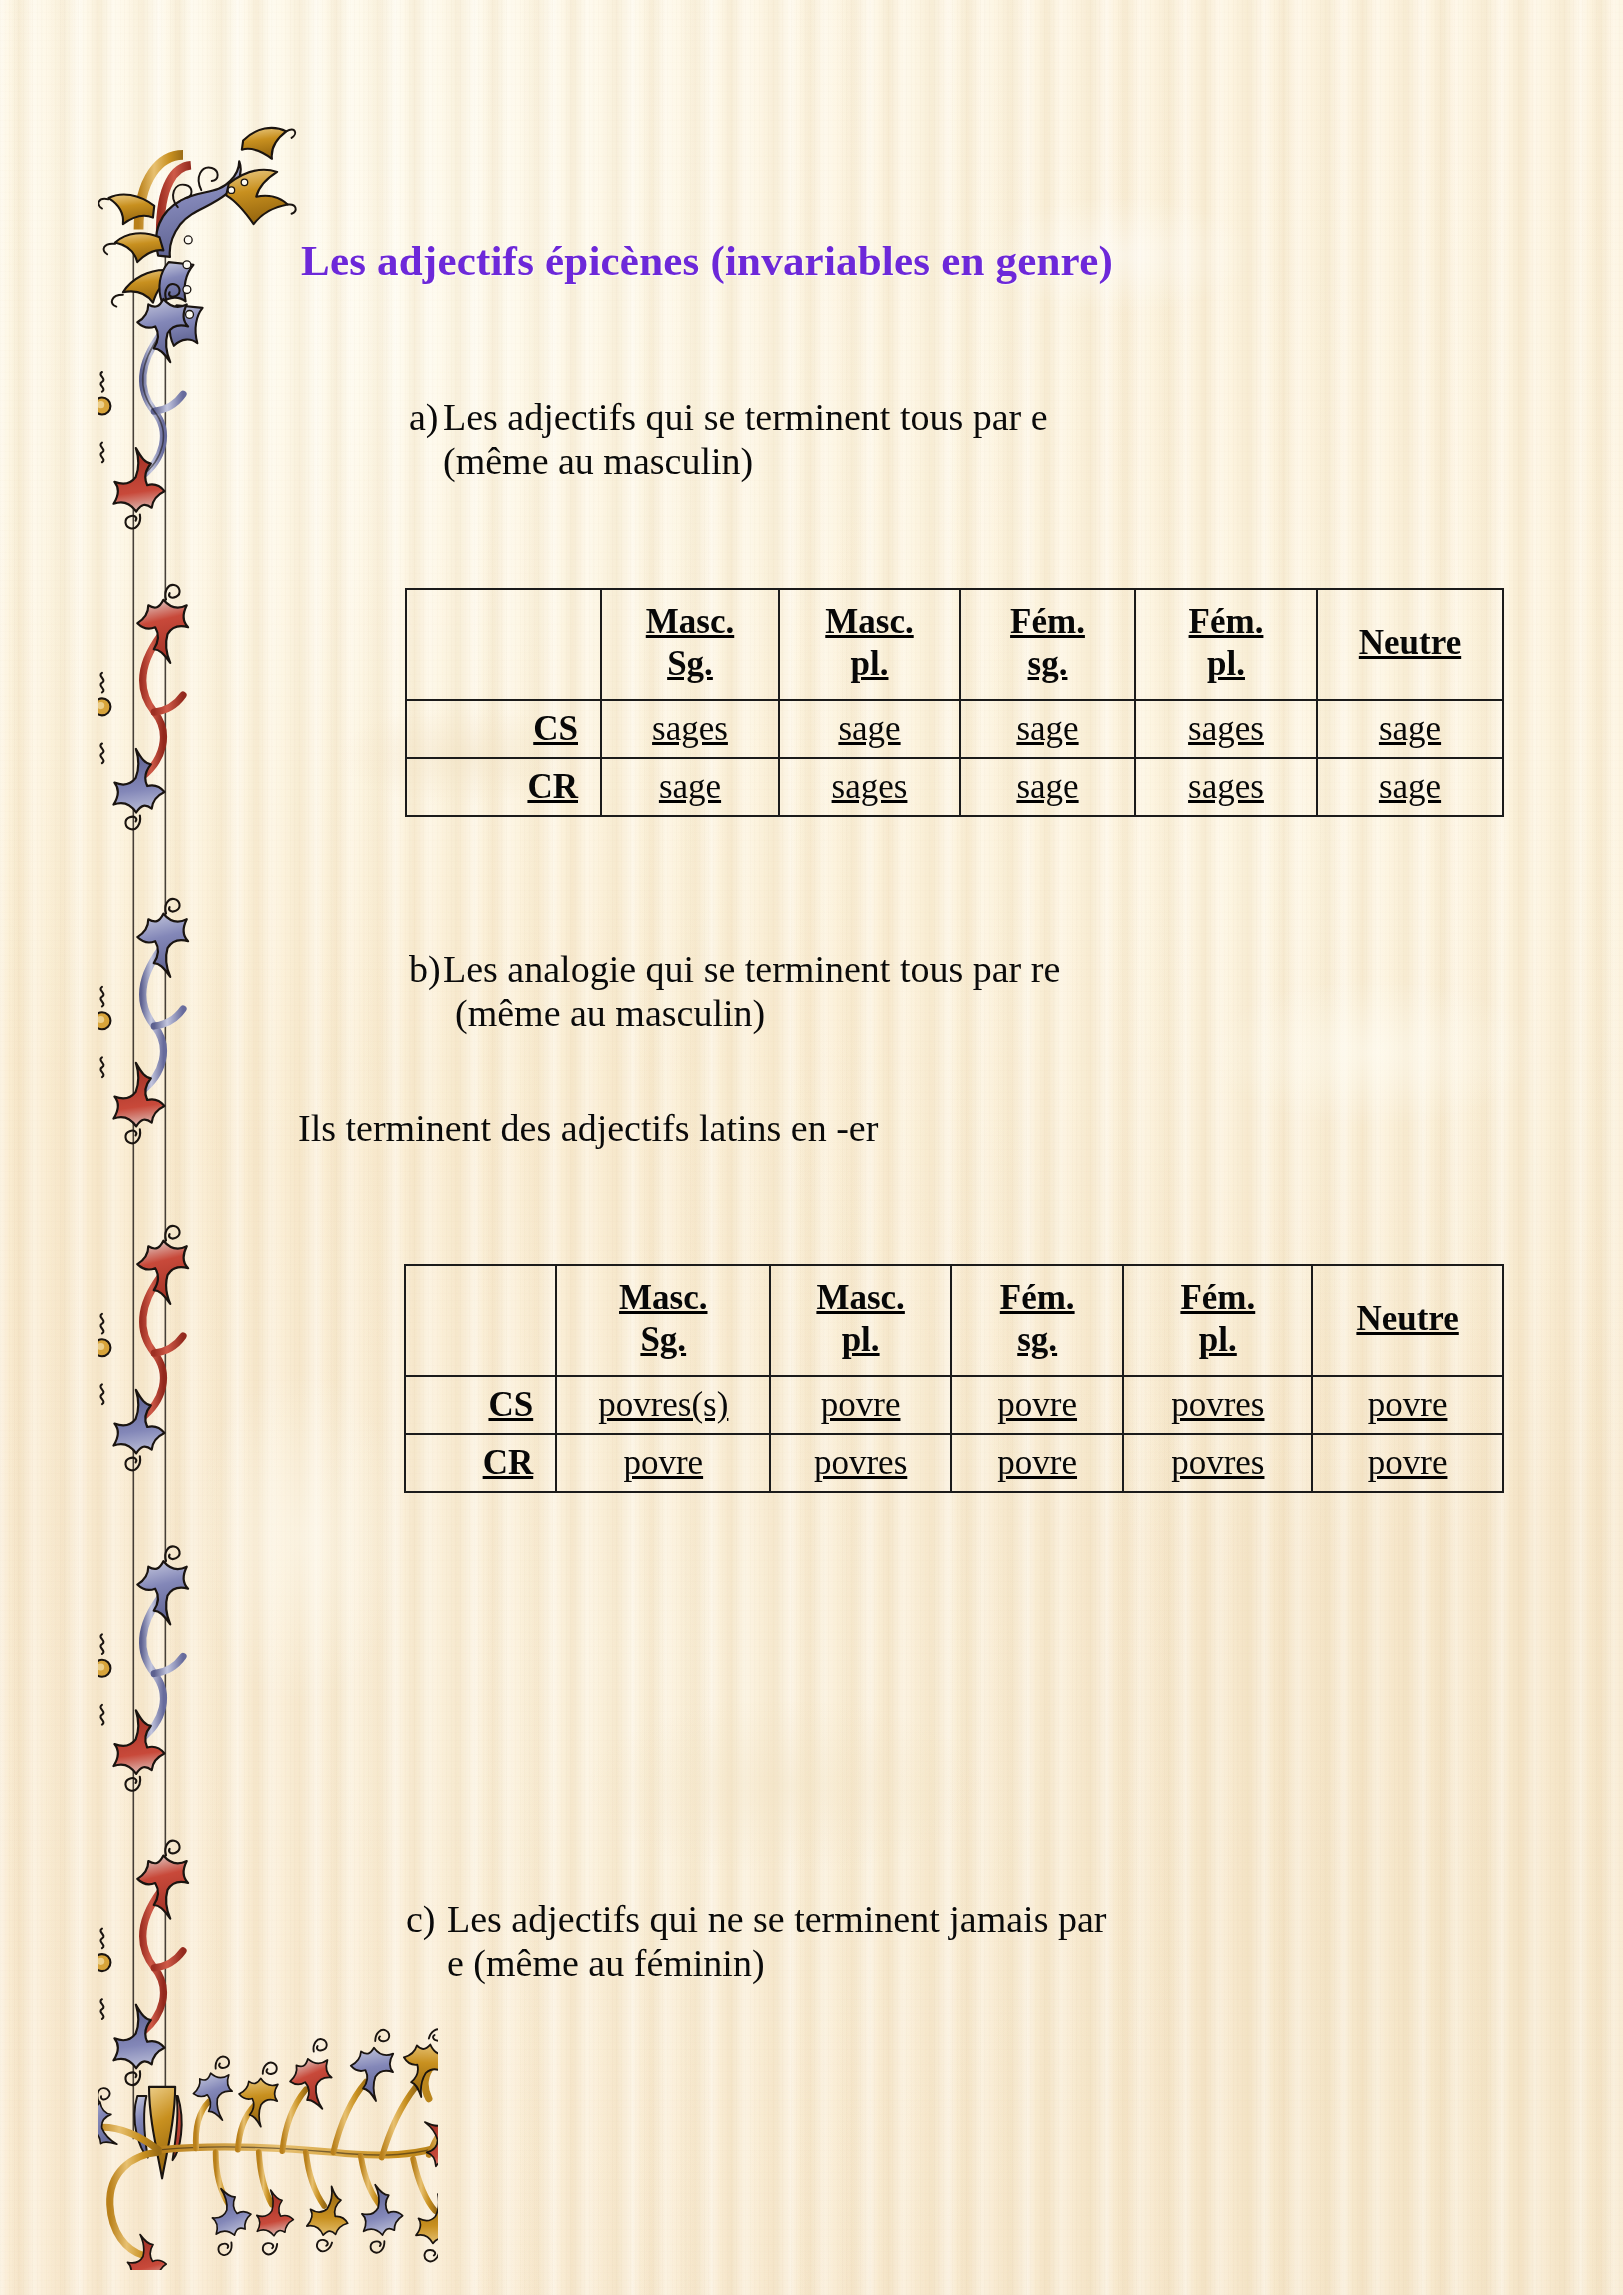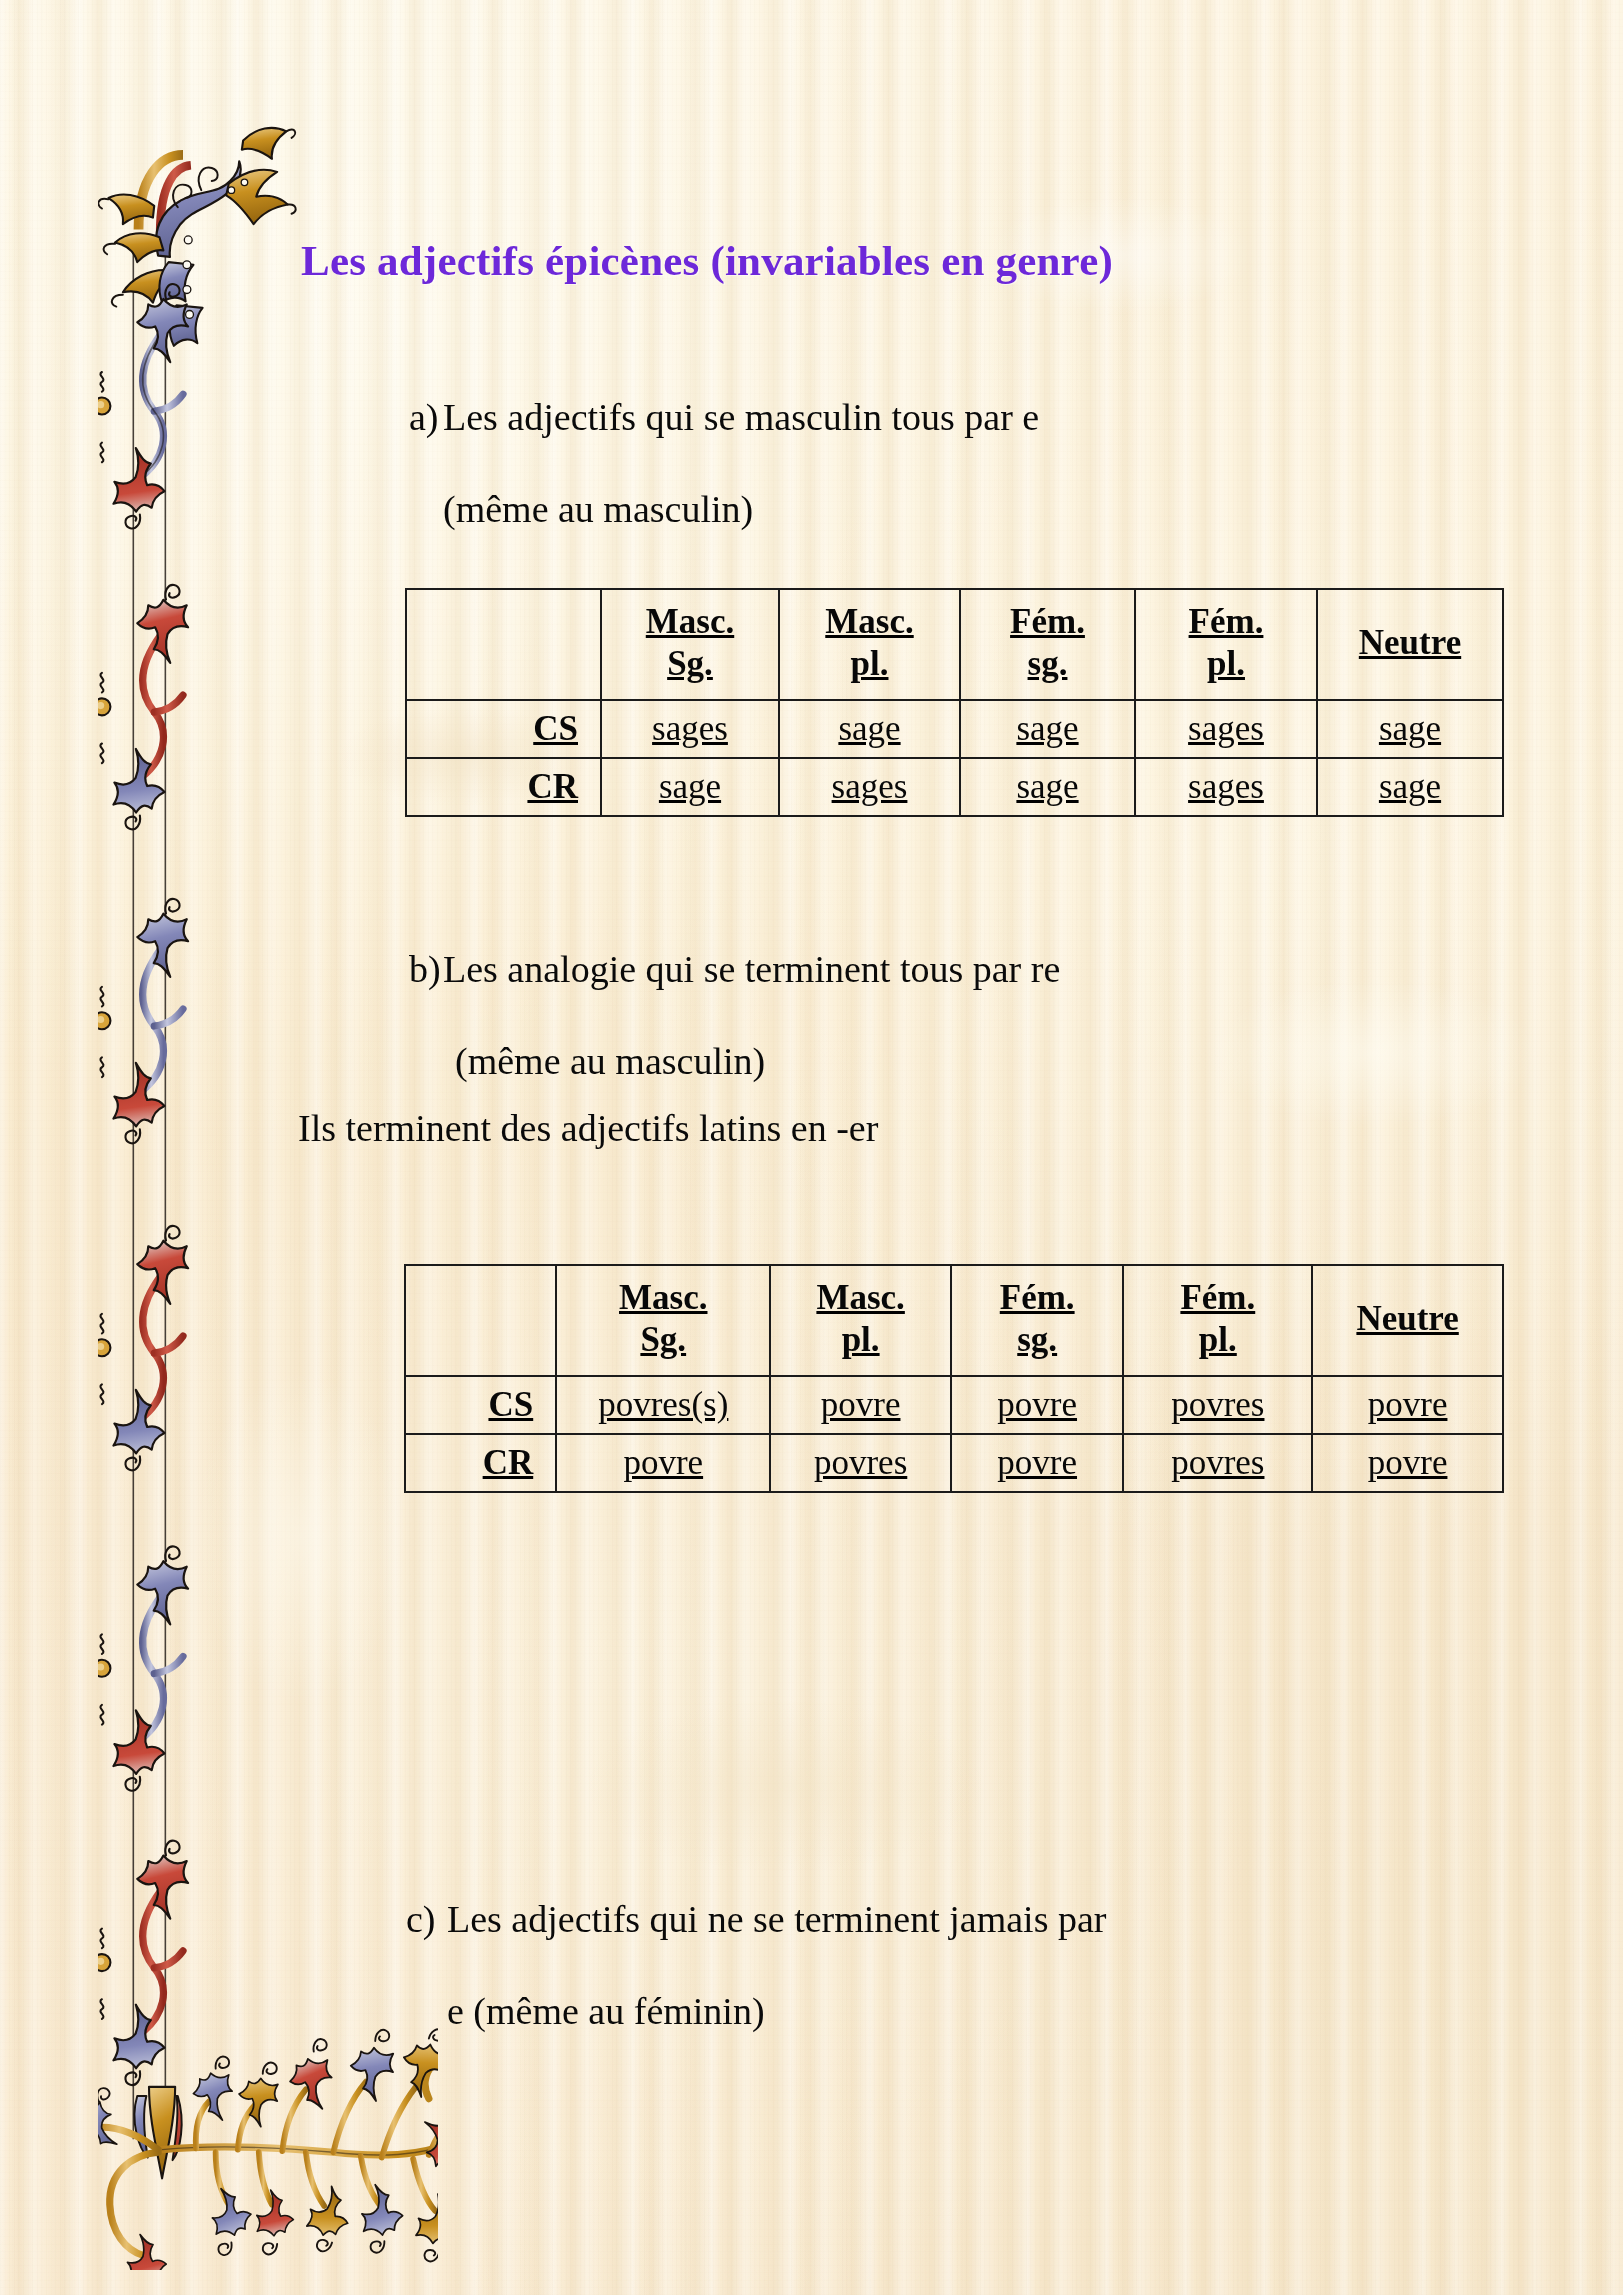--- a/index.html
+++ b/index.html
@@ -78,21 +78,20 @@
     font-size: 38px;
     line-height: 1.17;
   }
   .para .lbl {
     display: inline-block;
     width: 34px;
   }
   .para .l2 {
     display: block;
     padding-left: 34px;
-    margin-top: 48px;
   }
 
   
   table.decl {
     position: absolute;
     border-collapse: collapse;
     background: transparent;
     table-layout: fixed;
     text-decoration: underline;
   }
@@ -387,21 +386,21 @@
       <use href="#tendrilHook" transform="translate(408,236) rotate(178) scale(0.9)"></use>
       <use href="#tendrilHook" transform="translate(492,252) rotate(190) scale(0.9)"></use>
       <use href="#tendrilHook" transform="translate(566,236) rotate(196) scale(0.9)"></use>
       <use href="#tendrilHook" transform="translate(512,52) rotate(150) scale(0.9)"></use>
     </g>
   </svg>
 
   <div class="title">Les adjectifs épicènes (invariables en genre)</div>
 
   <div class="para" style="left:409px; top:395px; width:1047px;">
-    <span class="lbl">a)</span><span>Les adjectifs qui se masculin tous par e</span>
+    <span class="lbl">a)</span><span>Les adjectifs qui se terminent tous par e</span>
     <span class="l2">(même au masculin)</span>
   </div>
 
   <table class="decl" style="left:405px; top:588px; width:1096px;">
     <colgroup>
       <col style="width:195px">
       <col style="width:178px">
       <col style="width:181px">
       <col style="width:175px">
       <col style="width:182px">

